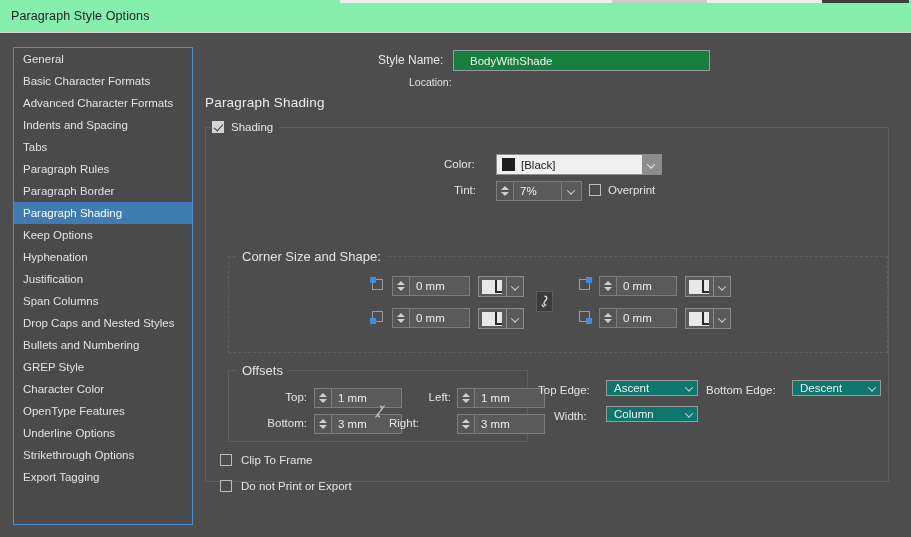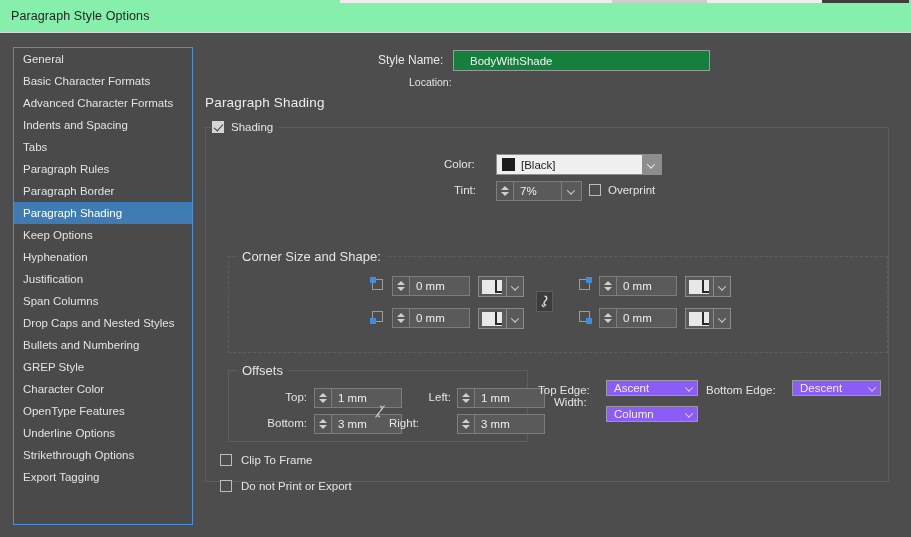--- a/index.html
+++ b/index.html
@@ -304,21 +304,21 @@
     display: flex;
     align-items: center;
     justify-content: center;
     flex: none;
   }
 
   
   .sel-dark {
     position: absolute;
     height: 16px;
-    background: #8b5cf6;
+    background: #0f766e;
     border: 1px solid #9a9a9a;
     box-sizing: border-box;
     display: flex;
     align-items: center;
     padding: 0 4px 0 7px;
   }
   .sel-dark .v {
     font-size: 11.5px;
     color: #f0f0f0;
     white-space: nowrap;
@@ -665,21 +665,21 @@
         </div>
 
         <div class="lbl static" style="position:absolute; left:500px; top:256px;">Bottom Edge:</div>
         <div class="sel-dark" style="left:586px; top:252px; width:89px;">
           <span class="v">Descent</span>
           <span class="arw">
               <span class="chev grey"></span>
             </span>
         </div>
 
-        <div class="lbl static" style="position:absolute; left:348px; top:268px;">Width:</div>
+        <div class="lbl static" style="position:absolute; left:348px; top:282px;">Width:</div>
         <div class="sel-dark" style="left:400px; top:278px; width:92px;">
           <span class="v">Column</span>
           <span class="arw">
               <span class="chev grey"></span>
             </span>
         </div>
 
         <div style="position:absolute; left:14px; top:326px; display:flex; align-items:center; gap:9px;justify-content:center;">
           <span class="cb"></span>
           <span class="lbl static">Clip To Frame</span>

